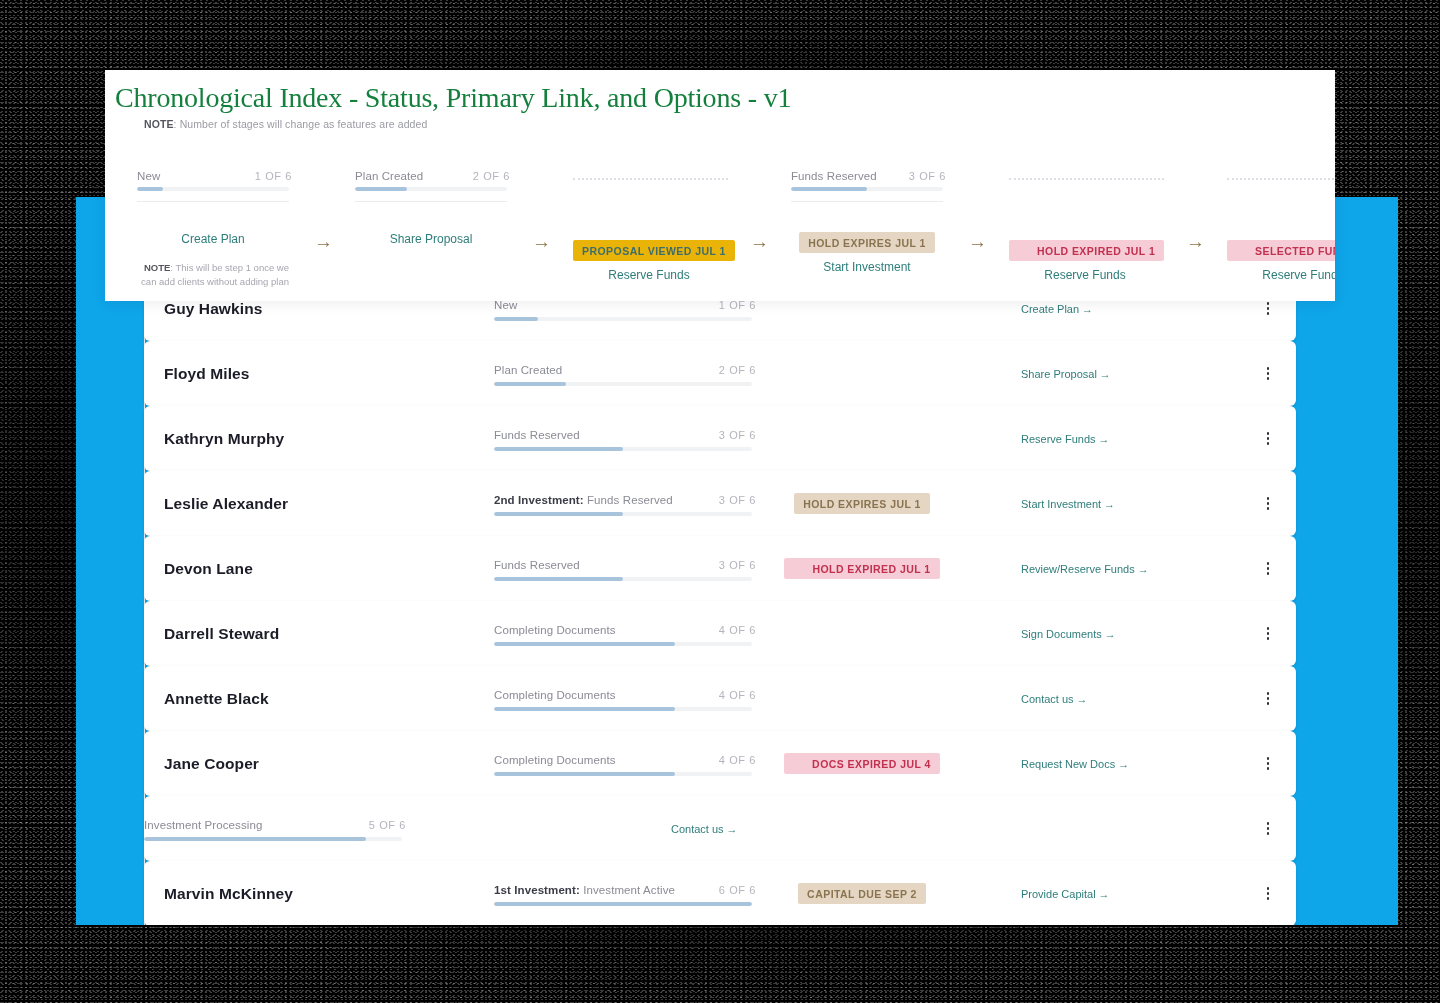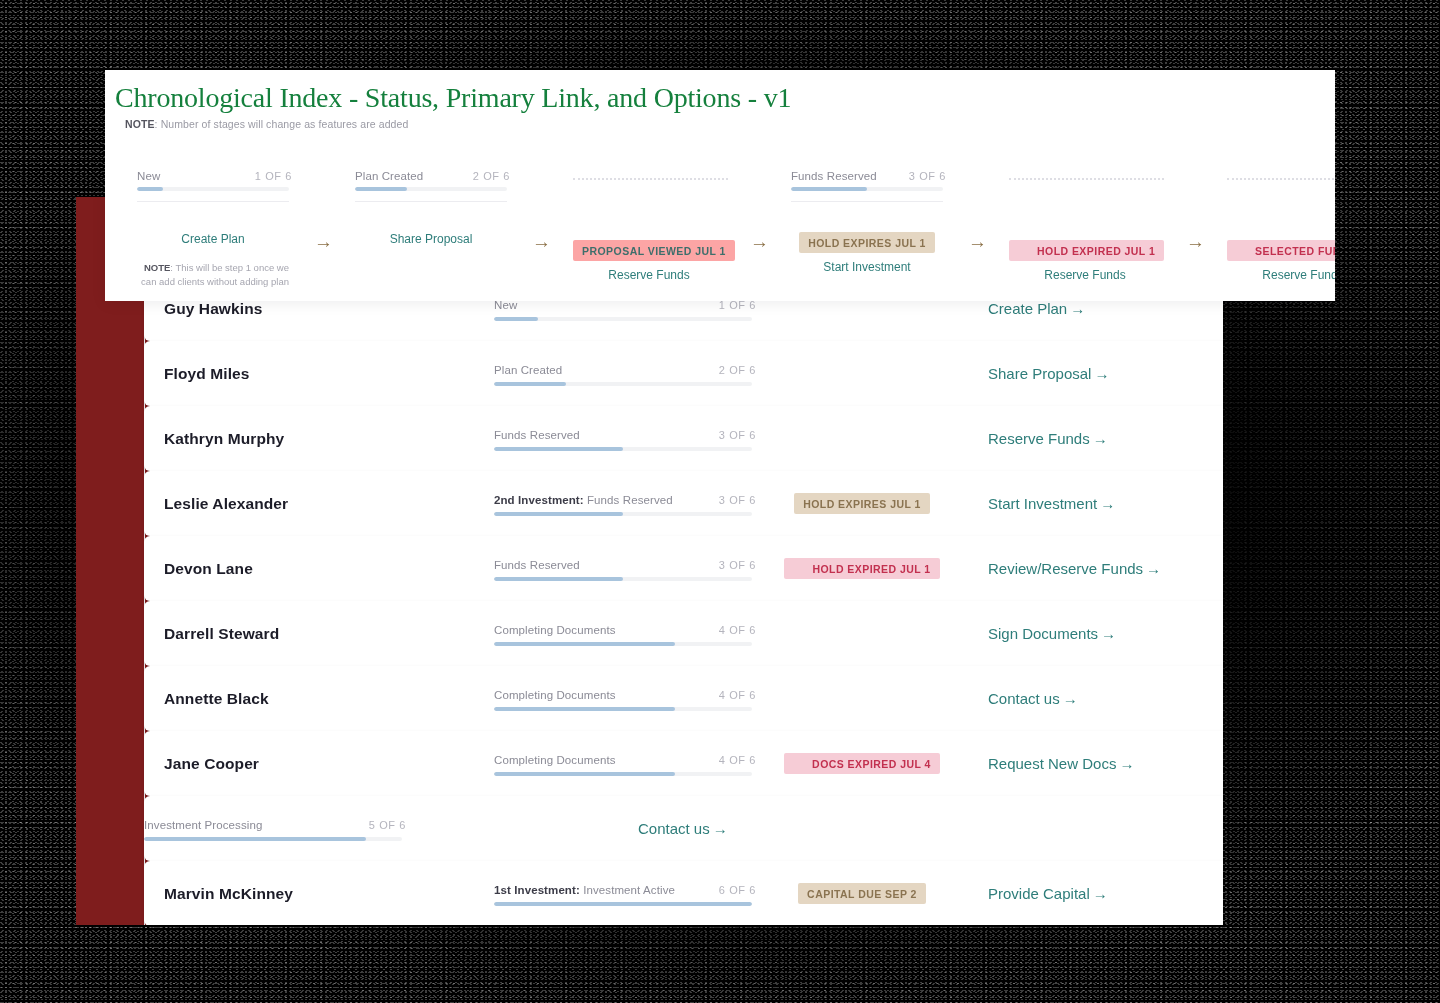--- a/index.html
+++ b/index.html
@@ -40,22 +40,22 @@
     -webkit-mask-image:
       radial-gradient(ellipse 58% 50% at 50% 50%, #000 52%, transparent 100%);
     mask-image:
       radial-gradient(ellipse 58% 50% at 50% 50%, #000 52%, transparent 100%);
   }
 
   
   .table-panel {
     position: absolute;
     left: 76px; top: 197px;
-    width: 1147px; height: 728px;
-    background: #7f1d1d;
+    width: 1322px; height: 728px;
+    background: #0ea5e9;
     overflow: hidden;
   }
   .table-panel .left-rail {
     position: absolute;
     left: 68px; top: 0; bottom: 0;
     width: 1px;
     background: #e9e9ec;
   }
 
   .rows {
@@ -140,34 +140,35 @@
     display: inline-block;
     font-size: 10.5px;
     font-weight: 700;
     letter-spacing: .45px;
     padding: 5px 9px 4px 9px;
     border-radius: 2px;
     white-space: nowrap;
   }
   .badge.tan   { background: #e4d6c2; color: #8a7350; }
   .badge.pink  { background: #f6ccd6; color: #c2304f; padding-left: 28px; }
-  .badge.teal  { background: #fca5a5; color: #3d6e6b; }
+  .badge.teal  { background: #eab308; color: #3d6e6b; }
 
   .row-link {
     flex: 1;
     display: flex;
     justify-content: flex-start;
     padding-left: 2px;
   }
   .link {
-    font-size: 15px;
+    font-size: 11px;
     color: #2e7d7a;
     font-weight: 500;
     white-space: nowrap;
     cursor: pointer;
+    margin-left: 33px;
   }
   .link .arr { margin-left: 3px; }
 
   .row-menu {
     width: 56px;
     display: flex;
     justify-content: center;
     align-items: center;
     cursor: pointer;
   }
@@ -193,21 +194,21 @@
     position: absolute;
     left: 10px; top: 12px;
     font-family: "Liberation Serif", serif;
     font-size: 28px;
     color: #15803d;
     letter-spacing: -.2px;
     white-space: nowrap;
   }
   .subnote {
     position: absolute;
-    left: 0; top: 48px;
+    left: 19px; top: 48px;
     font-size: 10.5px;
     color: #9a9aa4;
     letter-spacing: .1px;
     padding-left: 20px;
   }
   .subnote b { color: #55555f; font-weight: 700; }
 
   .flow {
     position: absolute;
     left: 32px; top: 100px;

